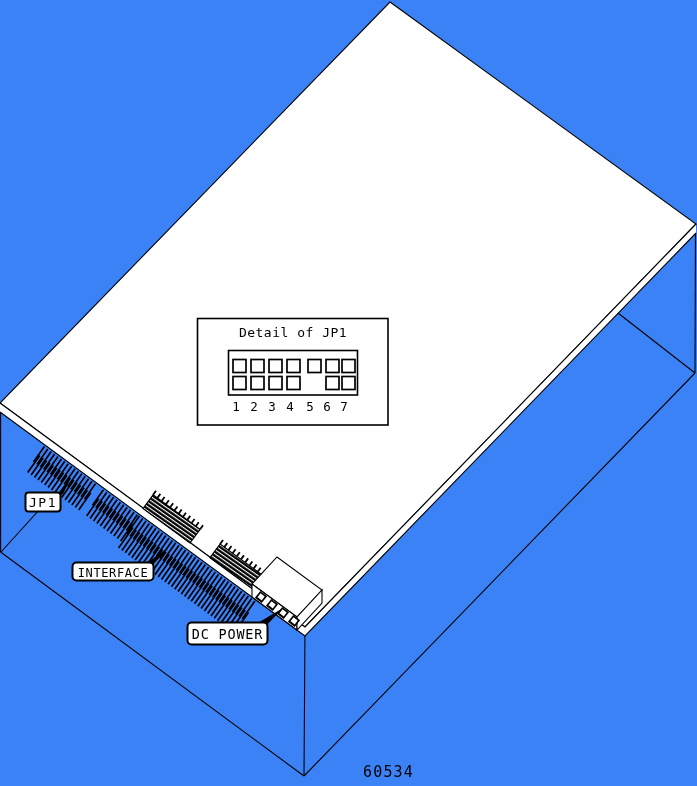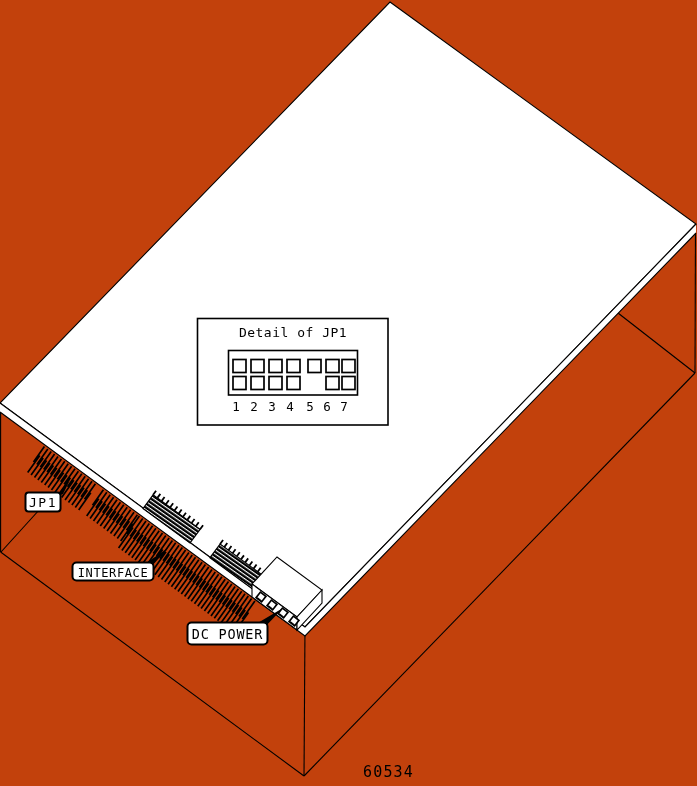--- a/index.html
+++ b/index.html
@@ -1,16 +1,16 @@
 <!DOCTYPE html>
 <html><head>
 <meta charset="utf-8">
 <style>
   html,body{margin:0;padding:0;background:#ffffff;}
-  .stage{width:697px;height:786px;position:relative;background:#c2410c;overflow:hidden;}
+  .stage{width:697px;height:786px;position:relative;background:#3b82f6;overflow:hidden;}
   svg{display:block;}
   text{font-family:"DejaVu Sans Mono","Liberation Mono",monospace;fill:#000;}
   .ln{stroke:#000;stroke-width:1.1;fill:none;}
   .face{fill:#fff;stroke:#000;stroke-width:1.1;}
   .whitefill{fill:#fff;stroke:none;}
   .callout-box{fill:#fff;stroke:#000;stroke-width:2;}
   .inset-rect{fill:#fff;stroke:#000;stroke-width:1.6;}
   .pinsq{fill:#fff;stroke:#000;stroke-width:1.7;}
   .wedge{fill:#000;stroke:none;}
 </style>

